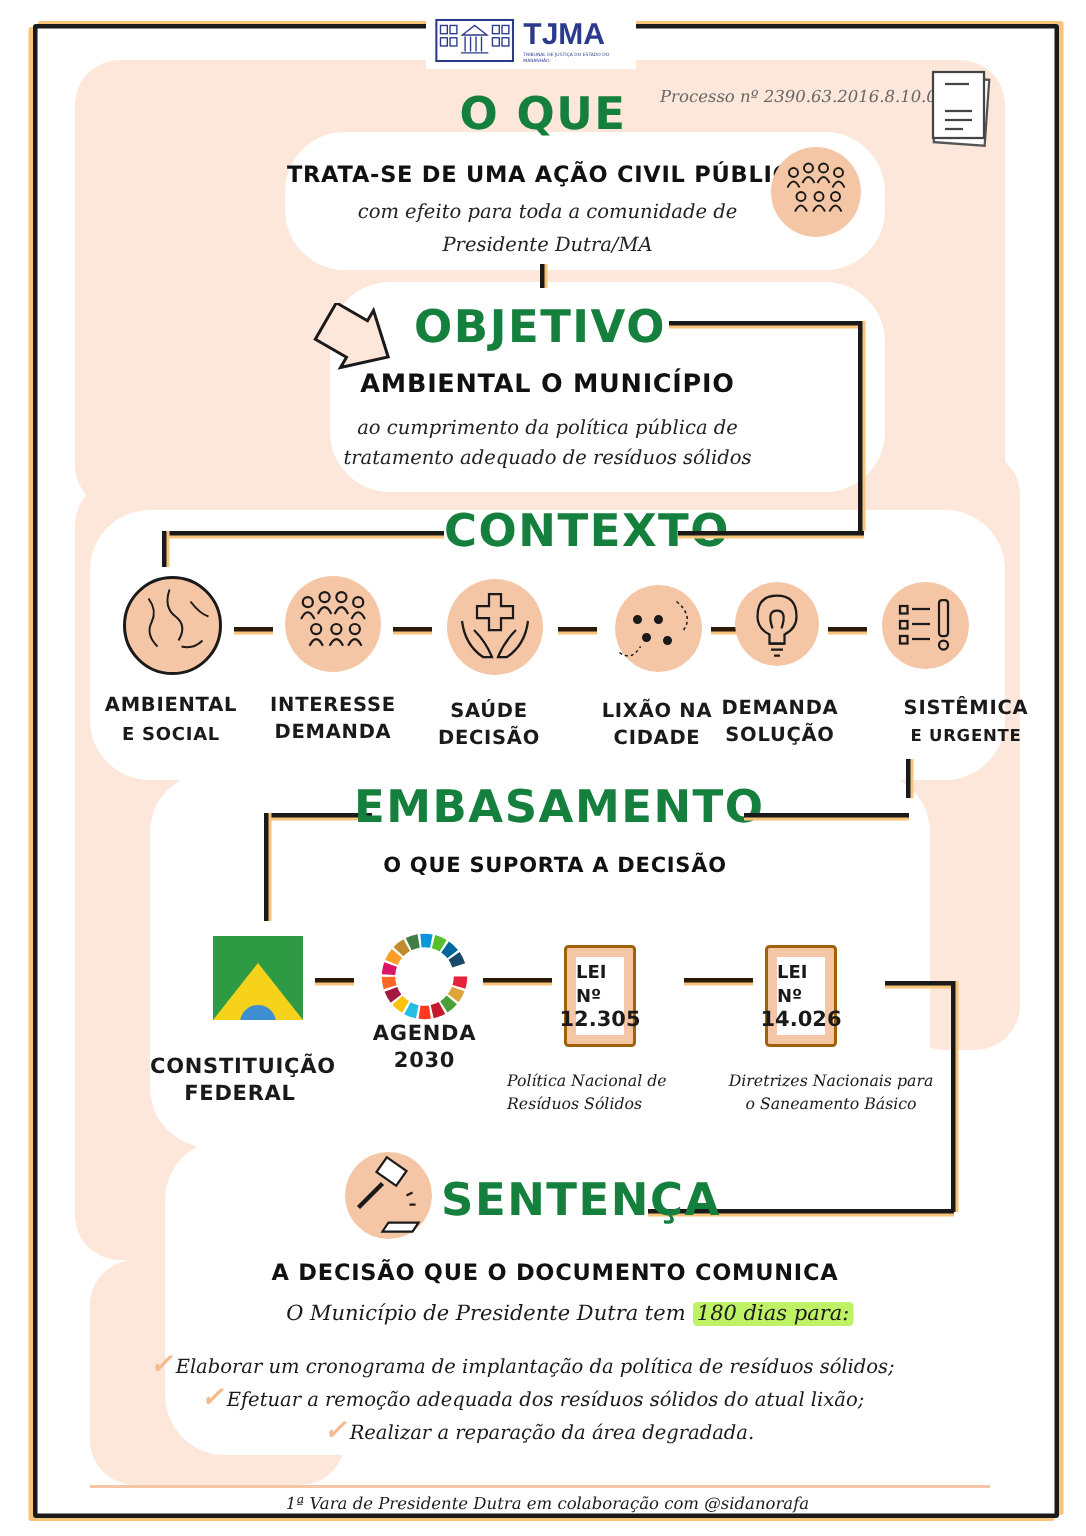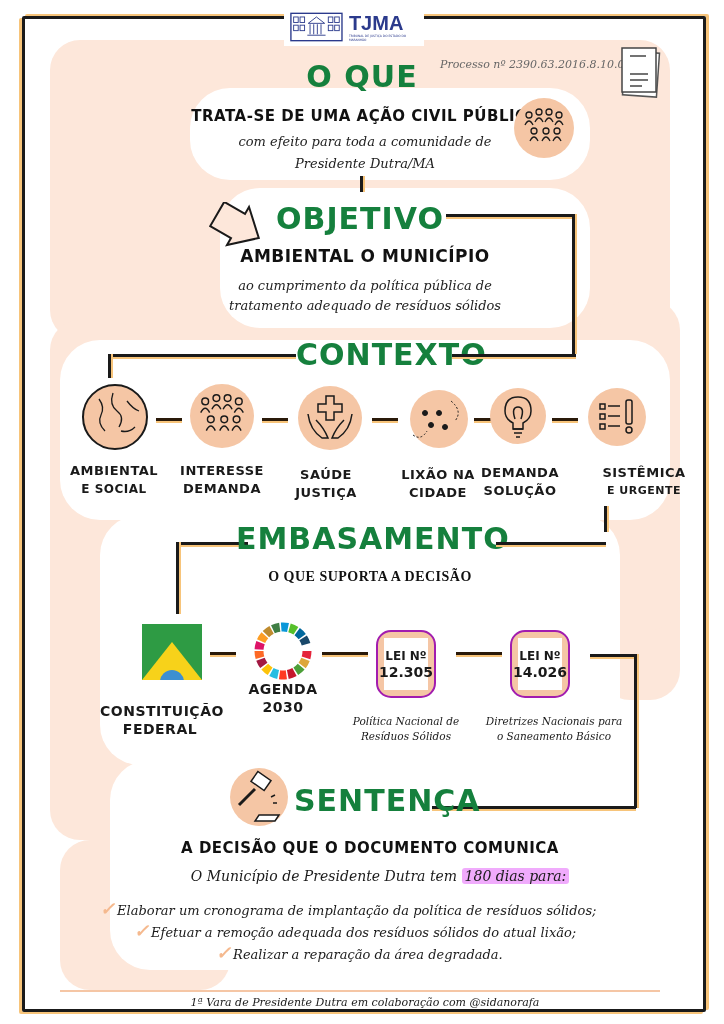--- a/index.html
+++ b/index.html
@@ -22,26 +22,26 @@
   .h-sub { font-size: 17px; line-height: 20px; font-weight: bold; letter-spacing: 0.5px; text-align: center; color: #111; }
   .p-script { font-size: 13px; line-height: 20px; text-align: center; color: #222; }
 
   .connector-h { position: absolute; height: 3px; background: #1a1a1a; box-shadow: 0 2px 0 0 #f7c47a; }
   .connector-v { position: absolute; width: 3px; background: #1a1a1a; box-shadow: 2px 0 0 0 #f7c47a; }
   .dash { position: absolute; height: 3px; width: 26px; background: #2a1a0a; box-shadow: 0 2px 0 #f7c47a; }
 
   .icon-circle { position: absolute; width: 64px; height: 64px; border-radius: 50%; background: #f5c6a5; display: flex; align-items: center; justify-content: center; }
   .ctx-label { position: absolute; width: 96px; text-align: center; font-size: 13px; line-height: 18px; font-weight: bold; letter-spacing: 0.5px; }
 
-  .law-doc { position: absolute; width: 60px; height: 68px; background: #f5c6a5; border: 2px solid #a21caf; border-radius: 15px; }
+  .law-doc { position: absolute; width: 48px; height: 68px; background: #f5c6a5; border: 2px solid #a16207; border-radius: 3px; }
   .law-doc .inner { position: absolute; left: 6px; top: 6px; right: 6px; bottom: 6px; background: #fff; display: flex; flex-direction: column; align-items: center; justify-content: center; font-weight: bold; font-size: 12px; line-height: 16px; }
   .law-doc .sheet { position: absolute; border: 2px solid #1a1a1a; background: #fff; border-radius: 3px; }
 
   .check { color: #f5b98e; font-size: 18px; font-weight: bold; margin-right: 2px; }
-  .hl { background: #f0abfc; padding: 0 3px; border-radius: 3px; }
+  .hl { background: #bef264; padding: 0 3px; border-radius: 3px; }
 </style>
 </head>
 <body>
 
 <div class="blob" style="left:50px;top:40px;width:620px;height:300px;border-radius:30px;"></div>
 <div class="blob" style="left:50px;top:320px;width:90px;height:520px;border-radius:30px;"></div>
 <div class="blob" style="left:600px;top:300px;width:80px;height:400px;border-radius:30px;"></div>
 <div class="blob" style="left:60px;top:840px;width:170px;height:150px;border-radius:30px;"></div>
 <div class="blob" style="left:500px;top:570px;width:180px;height:60px;border-radius:30px;"></div>
 
@@ -205,42 +205,42 @@
 <div class="ctx-label" style="left:66px;top:462px;">
   <div>AMBIENTAL</div>
   <div style="font-size:12px;">E SOCIAL</div>
 </div>
 <div class="ctx-label" style="left:174px;top:462px;">
   <div>INTERESSE</div>
   <div>DEMANDA</div>
 </div>
 <div class="ctx-label" style="left:278px;top:466px;">
   <div>SAÚDE</div>
-  <div>JUSTIÇA</div>
+  <div>DECISÃO</div>
 </div>
 <div class="ctx-label" style="left:390px;top:466px;">
   <div>LIXÃO NA</div>
   <div>CIDADE</div>
 </div>
 <div class="ctx-label" style="left:472px;top:464px;">
   <div>DEMANDA</div>
   <div>SOLUÇÃO</div>
 </div>
 <div class="ctx-label" style="left:596px;top:464px;">
   <div>SISTÊMICA</div>
   <div style="font-size:11px;">E URGENTE</div>
 </div>
 
 <div class="connector-v" style="left:604px;top:506px;height:26px;"></div>
 
 <div class="connector-h" style="left:176px;top:542px;width:72px;"></div>
 <div class="connector-v" style="left:176px;top:542px;height:72px;"></div>
 <div class="abs h-title" style="left:236px;top:522px;width:240px;">EMBASAMENTO</div>
 <div class="connector-h" style="left:496px;top:542px;width:110px;"></div>
-<div class="abs h-sub" style="left:250px;top:567px;width:240px;font-size:14px;font-family:Liberation Serif, serif;">O QUE SUPORTA A DECISÃO</div>
+<div class="abs h-sub" style="left:250px;top:567px;width:240px;font-size:14px;">O QUE SUPORTA A DECISÃO</div>
 
 <svg class="abs" style="left:142px;top:624px;" width="60" height="56" viewBox="0 0 60 56">
   <rect x="0" y="0" width="60" height="56" fill="#2e9b44"></rect>
   <path d="M30 18 L60 56 L0 56 Z" fill="#f7d21a"></path>
   <circle cx="30" cy="58" r="12" fill="#3d8fd1"></circle>
 </svg>
 <div class="dash" style="left:210px;top:652px;"></div>
 
 <svg class="abs" style="left:252px;top:620px;" width="62" height="62" viewBox="-31 -31 62 62">
   <g stroke-width="9" fill="none">
@@ -287,21 +287,21 @@
 <div class="connector-h" style="left:432px;top:806px;width:204px;"></div>
 
 <div class="ctx-label" style="left:100px;top:702px;width:120px;font-size:14px;">
   <div>CONSTITUIÇÃO</div>
   <div>FEDERAL</div>
 </div>
 <div class="ctx-label" style="left:236px;top:680px;width:94px;font-size:14px;">
   <div>AGENDA</div>
   <div>2030</div>
 </div>
-<div class="abs script" style="left:338px;top:714px;width:136px;text-align:center;font-size:10.5px;line-height:15px;">
+<div class="abs script" style="left:338px;top:714px;width:136px;font-size:10.5px;line-height:15px;">
   <div>Política Nacional de</div>
   <div>Resíduos Sólidos</div>
 </div>
 <div class="abs script" style="left:474px;top:714px;width:160px;text-align:center;font-size:10.5px;line-height:15px;">
   <div>Diretrizes Nacionais para</div>
   <div>o Saneamento Básico</div>
 </div>
 
 <div class="icon-circle" style="left:230px;top:768px;width:58px;height:58px;">
   <svg width="56" height="56" viewBox="0 0 56 56" fill="none" stroke="#1a1a1a" stroke-width="1.5">

